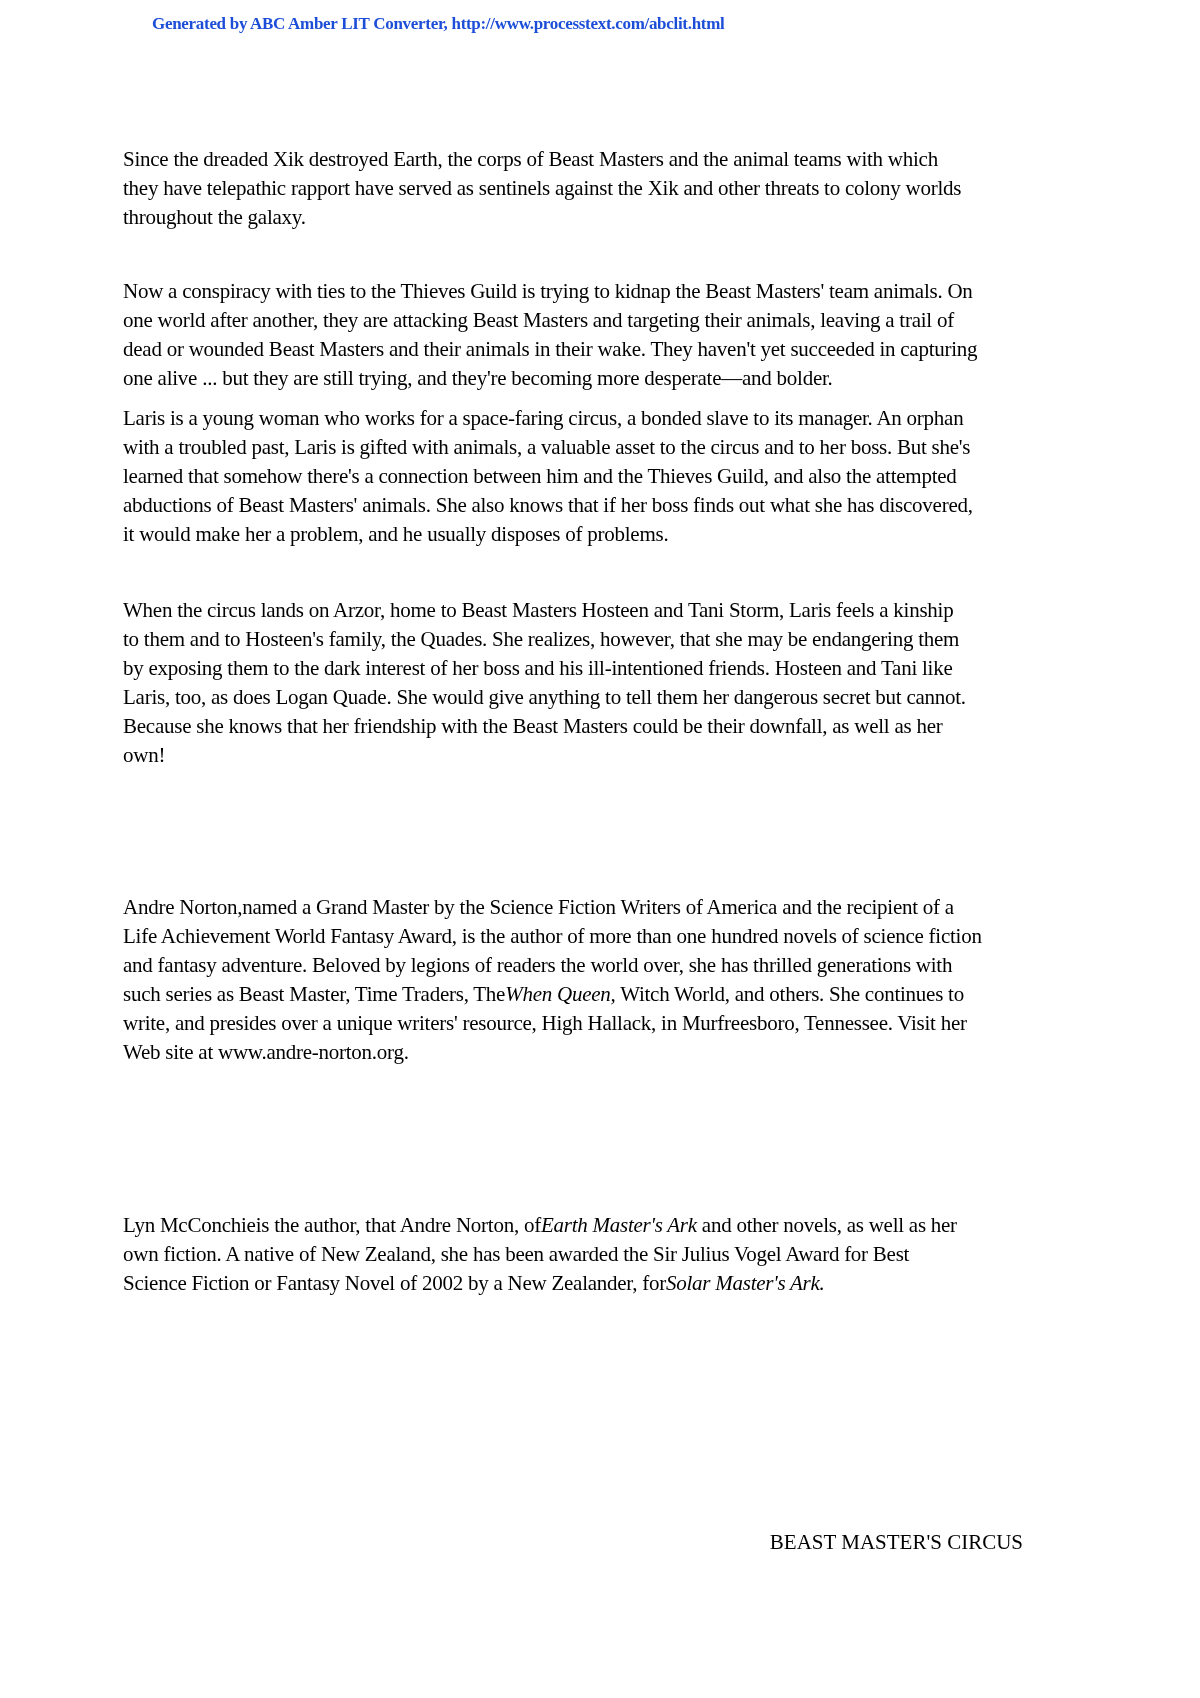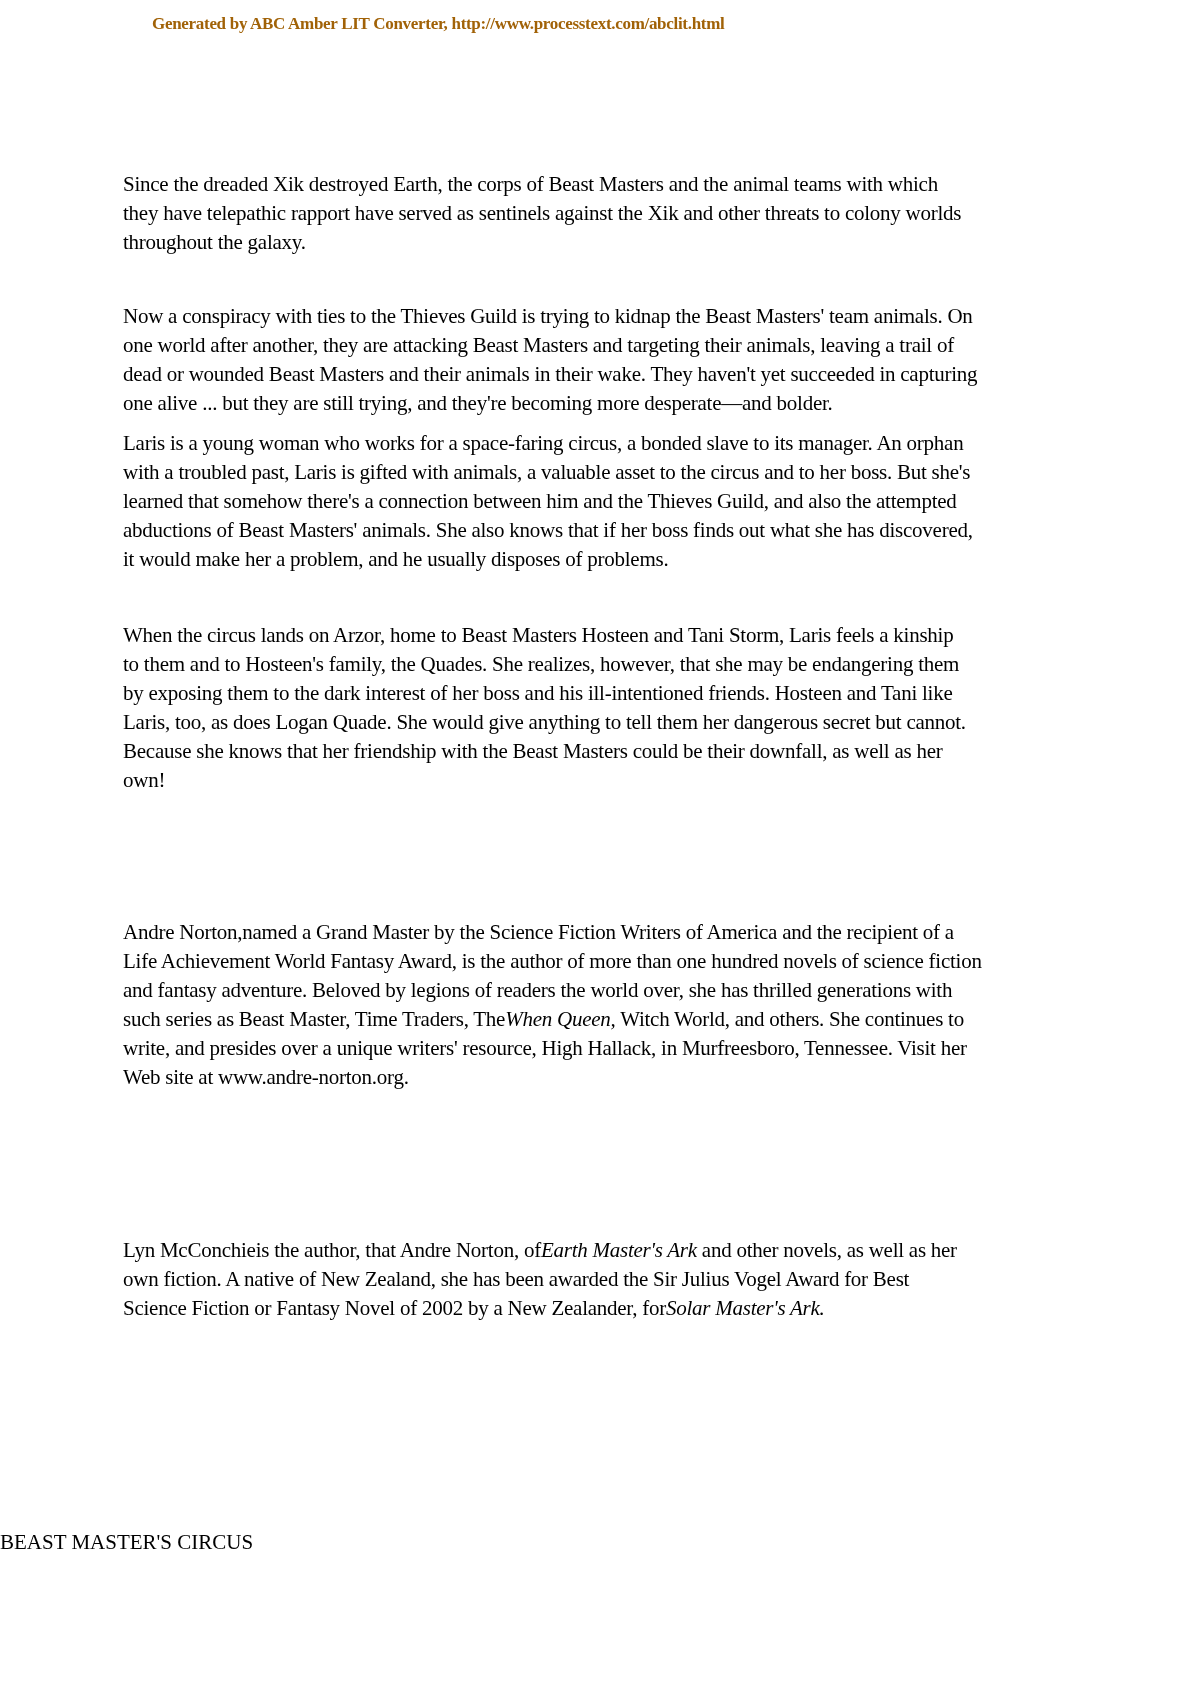--- a/index.html
+++ b/index.html
@@ -1,23 +1,23 @@
 <!DOCTYPE html>
 <html><head>
 <meta charset="utf-8">
 <style>
   html, body { margin: 0; padding: 0; background: #ffffff; }
   body { width: 1200px; height: 1698px; position: relative; overflow: hidden;
          font-family: "Liberation Serif", serif; color: #000; }
   .banner { position: absolute; left: 152px; top: 14px; font-weight: bold;
-            font-size: 17px; color: #a16207; letter-spacing: -0.3px; }
+            font-size: 17px; color: #1d4ed8; letter-spacing: -0.3px; }
   .para { position: absolute; left: 123px; width: 980px; font-size: 21px;
-          line-height: 29px; letter-spacing: -0.25px; white-space: pre-line; margin-top: 25px; }
+          line-height: 29px; letter-spacing: -0.25px; white-space: pre-line; }
   .para i { font-style: italic; }
-  .title { position: absolute; top: 1530px; left: 0; width: 1023px; text-align: left;
+  .title { position: absolute; top: 1530px; left: 0; width: 1023px; text-align: right;
            font-size: 21px; }
 </style>
 </head>
 <body>
 
 <div class="banner">Generated by ABC Amber LIT Converter, http://www.processtext.com/abclit.html</div>
 
 <div class="para" style="top:145px">Since the dreaded Xik destroyed Earth, the corps of Beast Masters and the animal teams with which
 they have telepathic rapport have served as sentinels against the Xik and other threats to colony worlds
 throughout the galaxy.</div>

